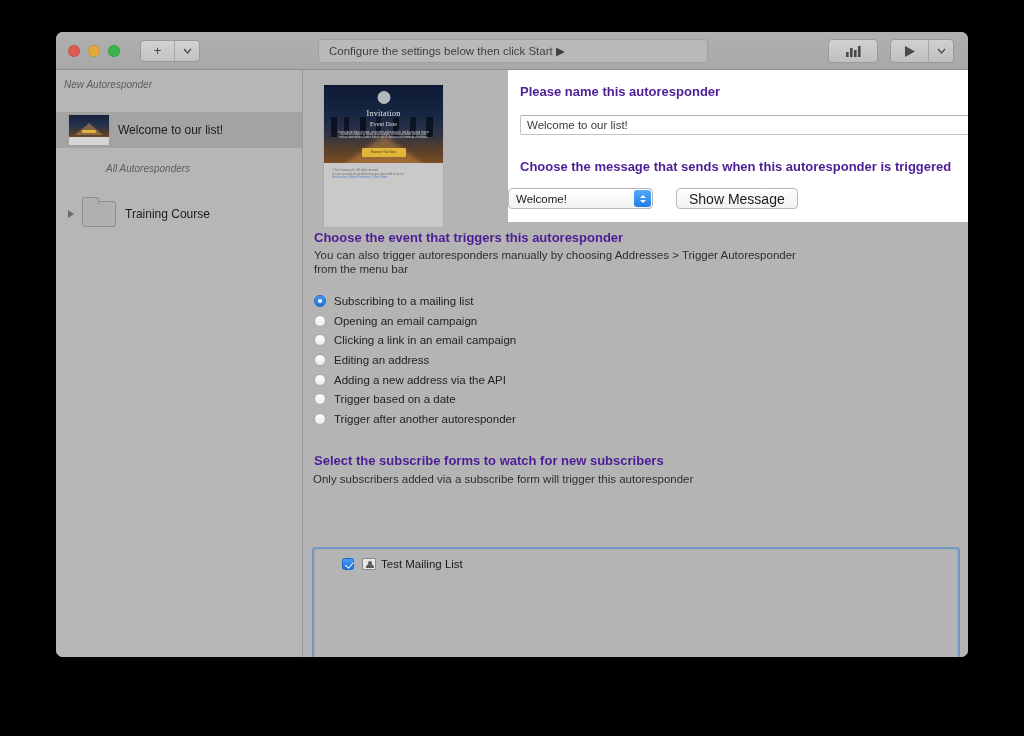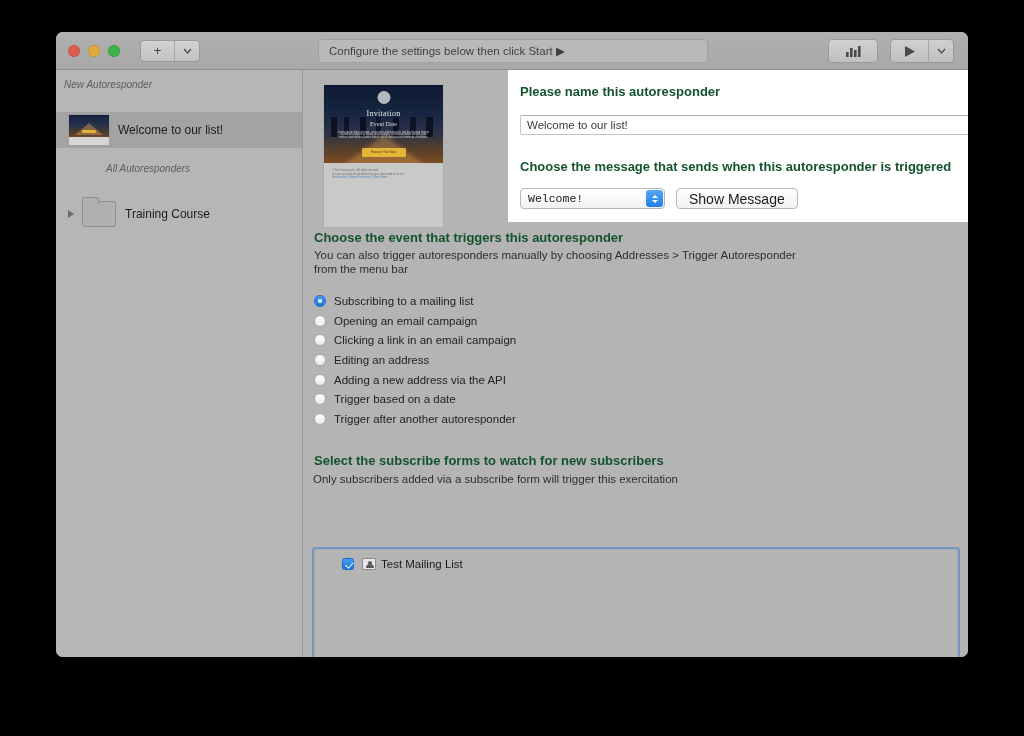--- a/index.html
+++ b/index.html
@@ -261,21 +261,21 @@
     left: 205px;
     top: 0;
     right: 0;
     height: 152px;
     background: #ffffff;
   }
 
   .sect-title {
     font-size: 13px;
     font-weight: bold;
-    color: #14532d;
+    color: #4c1d95;
   }
   .sect-sub {
     font-size: 11.5px;
     color: #2e2e2e;
     line-height: 14px;
   }
 
   .txt-input {
     width: 481px;
     height: 20px;
@@ -522,21 +522,21 @@
         </div>
       </div>
 
       <div id="panel-white">
         <div style="position:absolute;left:12px;top:14px;" class="sect-title">Please name this autoresponder</div>
 
         <input class="txt-input" style="position: absolute; left: 12px; top: 45px;" value="Welcome to our list!">
 
         <div style="position:absolute;left:12px;top:89px;" class="sect-title">Choose the message that sends when this autoresponder is triggered</div>
 
-        <div class="popup" style="position:absolute;left:12px;top:118px;font-family:Liberation Mono, monospace;">
+        <div class="popup" style="position:absolute;left:0;top:118px;">
           <span>Welcome!</span>
           <span class="arrows">
             <span class="up"></span>
               <span class="dn"></span>
           </span>
         </div>
 
         <div class="push-btn" style="position:absolute;left:168px;top:118px;">Show Message</div>
       </div>
 
@@ -570,21 +570,21 @@
           <span>Trigger based on a date</span>
         </div>
         <div class="radio-row">
           <span class="radio"></span>
           <span>Trigger after another autoresponder</span>
         </div>
       </div>
 
       <div style="position:absolute;left:11px;top:383px;" class="sect-title">Select the subscribe forms to watch for new subscribers</div>
 
-      <div style="position:absolute;left:10px;top:402px;" class="sect-sub">Only subscribers added via a subscribe form will trigger this exercitation</div>
+      <div style="position:absolute;left:10px;top:402px;" class="sect-sub">Only subscribers added via a subscribe form will trigger this autoresponder</div>
 
       <div id="forms-list">
         <div class="form-row">
           <span class="checkbox"></span>
           <span class="list-icon"></span>
           <span>Test Mailing List</span>
         </div>
       </div>
 
     </div>

